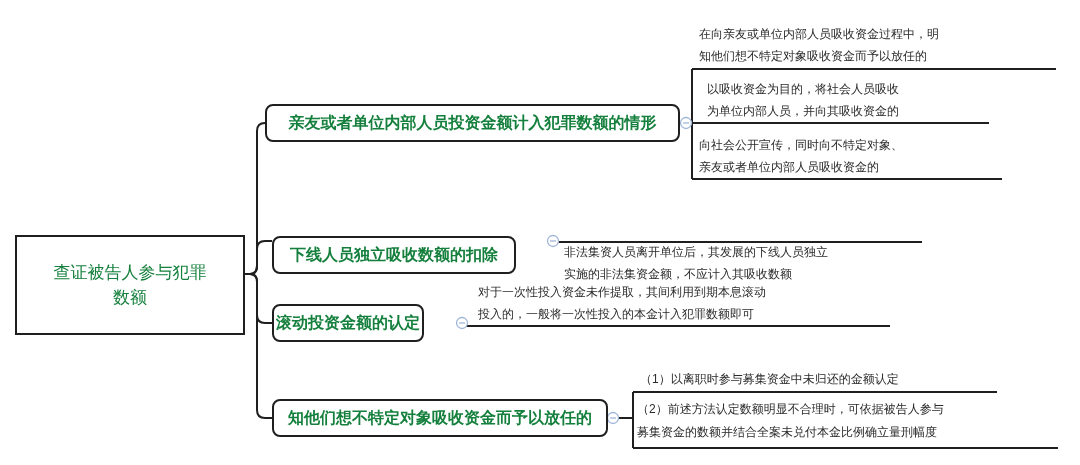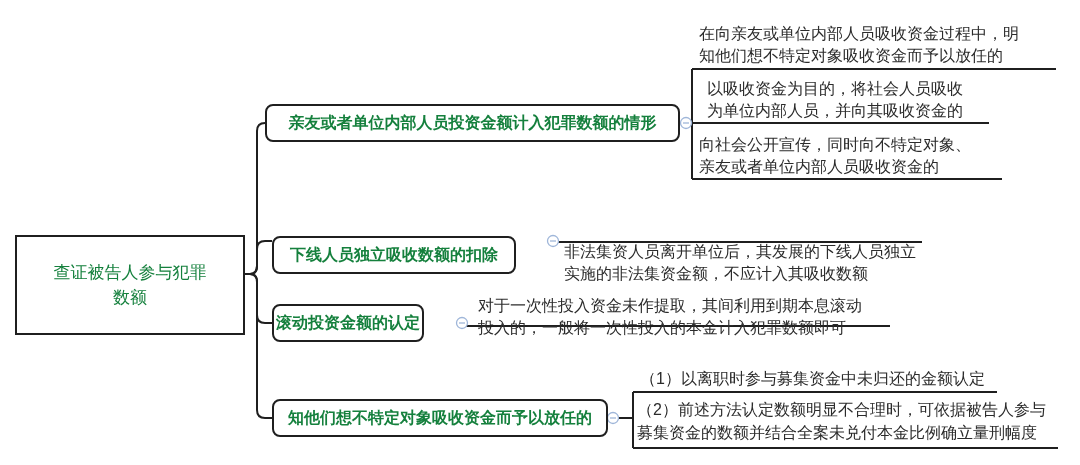--- a/index.html
+++ b/index.html
@@ -46,29 +46,29 @@
     font-size: 16px;
     line-height: 20px;
   }
   #branch-1 { left: 265px; top: 104px; width: 415px; }
   #branch-2 { left: 272px; top: 236px; width: 244px; }
   #branch-3 { left: 272px; top: 304px; width: 152px; }
   #branch-4 { left: 272px; top: 399px; width: 336px; }
   .leaf-text {
     position: absolute;
     color: #2b2b2b;
-    font-size: 16px;
+    font-size: 12px;
     line-height: 22px;
     white-space: pre-line;
   }
   #leaf-1-1 { left: 699px; top: 23px;  }
   #leaf-1-2 { left: 707px; top: 78px;  }
   #leaf-1-3 { left: 699px; top: 134px; }
   #leaf-2-1 { left: 564px; top: 197px; margin-top: 44px; }
-  #leaf-3-1 { left: 478px; top: 295px; }
+  #leaf-3-1 { left: 478px; top: 281px; }
   #leaf-4-1 { left: 640px; top: 368px; }
   #leaf-4-2 { left: 637px; top: 398px; line-height: 23px; }
 </style>
 </head>
 <body>
 
 <div id="canvas">
 
   <svg id="wires" viewBox="0 0 1080 465" xmlns="http://www.w3.org/2000/svg">
     <g fill="none" stroke="#1f1f1f" stroke-width="2">

